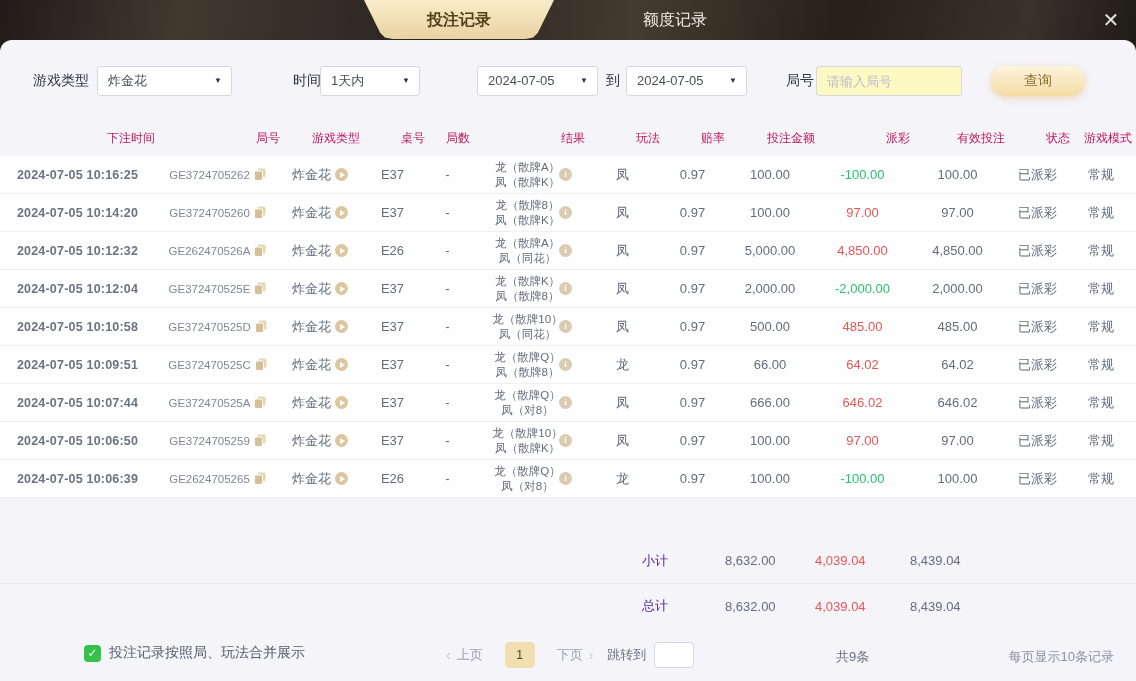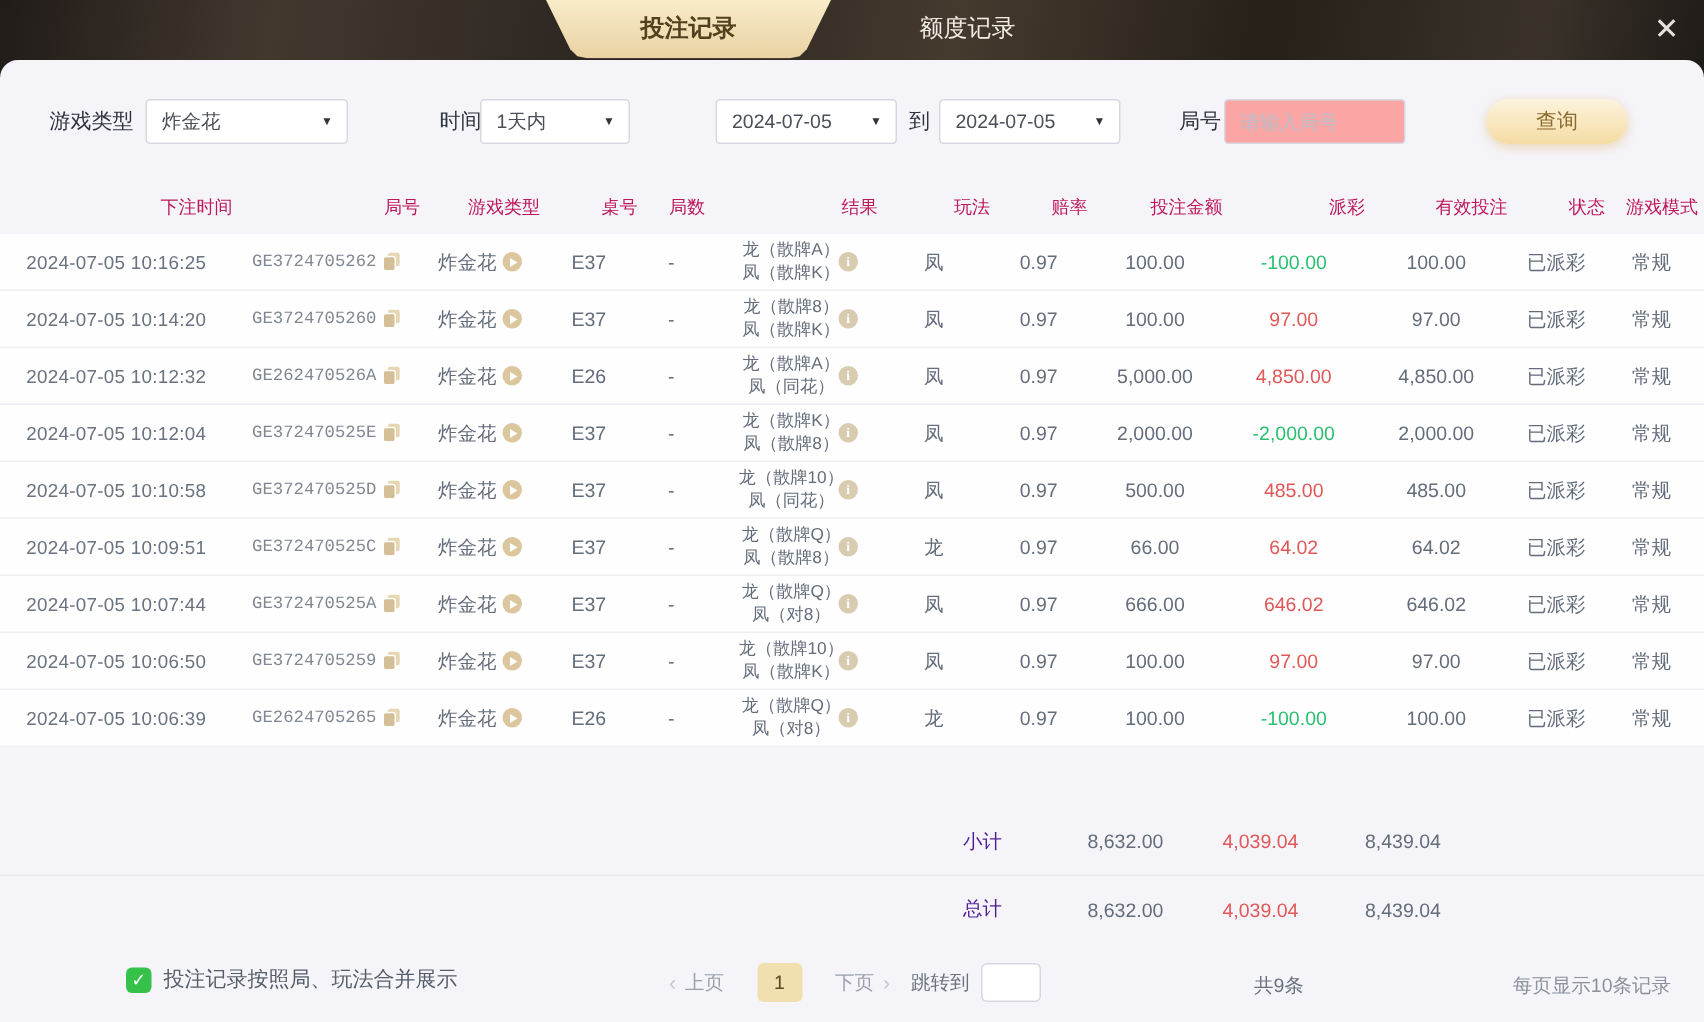--- a/index.html
+++ b/index.html
@@ -12,60 +12,60 @@
     background:linear-gradient(100deg,#211c19 0%,#42382e 16%,#2a2420 38%,#453a2e 56%,#262019 74%,#3a322a 90%,#1f1b17 100%);
   }
   .tab-active { position:absolute; left:364px; top:0; width:190px; height:39px; }
   .tab-active .shape {
     position:absolute; inset:0;
     background:linear-gradient(180deg,#f8ecca,#ead2a2);
     clip-path:polygon(0 0,100% 0,91.5% 84%,89% 96%,85% 100%,15% 100%,11% 96%,8.5% 84%);
   }
   .tab-active .lbl { position:relative; display:block; text-align:center; line-height:39px;
     font-size:16px; font-weight:bold; color:#54401f; }
-  .tab-inactive { position:absolute; left:560px; top:0; width:170px; height:39px; text-align:center;
+  .tab-inactive { position:absolute; left:590px; top:0; width:170px; height:39px; text-align:center;
     line-height:39px; font-size:16px; color:#f1ece4; cursor:pointer; }
   .close-btn { position:absolute; right:10px; top:5px; width:30px; height:30px; text-align:center;
     line-height:30px; font-size:20px; color:#e4e2df; cursor:pointer; }
 
   
   .panel { position:absolute; top:40px; left:0; width:1136px; height:641px;
     background:#f5f4f9; border-radius:12px 12px 0 0; }
 
   
   .filters { position:relative; height:80px; }
   .flabel { position:absolute; top:32px; font-size:14px; font-weight:500; color:#2e3540; }
   .fl-game { left:33px; } .fl-time { left:253px;padding-left:40px; } .fl-to { left:606px; } .fl-round { left:786px; }
   .sel { position:absolute; top:26px; height:30px; background:#fff; border:1px solid #d7d7e1;
     border-radius:3px; font-size:13px; color:#4a5058; line-height:28px; padding:0 22px 0 10px;
     cursor:pointer; }
   .sel .caret { position:absolute; right:9px; top:0; font-size:8px; color:#2f3640; line-height:28px; }
   .sel-game { left:97px;  width:135px; }
   .sel-time { left:320px; width:100px; }
   .sel-d1   { left:477px; width:121px; }
   .sel-d2   { left:626px; width:121px; }
-  .round-input { position:absolute; left:816px; top:26px; width:121px; height:30px;
+  .round-input { position:absolute; left:816px; top:26px; width:146px; height:30px;
     border:1px solid #d7d7e1; border-radius:3px; font-size:13px; padding:0 10px; color:#4a5058;
-    background:#fca5a5; font-family:inherit; }
+    background:#fef9c3; font-family:inherit; }
   .round-input::placeholder { color:#b9bec8; }
   .search-btn { position:absolute; left:991px; top:26px; width:94px; height:30px; border:none;
     border-radius:15px; background:linear-gradient(180deg,#fdf4dd,#f4dba3); color:#8c6b2e;
     font-size:14px; font-weight:500; cursor:pointer; font-family:inherit;
     box-shadow:0 2px 7px rgba(228,190,122,.55); }
 
   
   .tbl { --cols:155px 125px 80px 65px 45px 115px 75px 65px 90px 95px 95px 65px 62px; }
   .thead { display:grid; grid-template-columns:var(--cols); height:36px; align-items:center; }
   .thead .hcell { text-align:right; font-size:12px; color:#be185d; }
   .trow { display:grid; grid-template-columns:var(--cols); height:38px; align-items:center;
     background:#fefefe; border-bottom:1px solid #f0eff5; }
   .cell { text-align:center; font-size:13px; color:#646d7b; }
-  .cell.time { font-size:12.5px; color:#6a7380; letter-spacing:.2px; }
+  .cell.time { font-size:12.5px; color:#6a7380; letter-spacing:.2px;font-weight:bold; }
   .cell.round { display:flex; align-items:center; justify-content:center; gap:4px;
-    font-family:Liberation Mono, monospace; font-size:11.5px; color:#818792; }
+    font-family:Liberation Sans, sans-serif; font-size:11.5px; color:#818792; }
   .cell.game { display:flex; align-items:center; justify-content:center; gap:4px; }
   .cell.result { position:relative; display:flex; flex-direction:column; justify-content:center;
     font-size:11.5px; line-height:15px; height:100%; }
   .cell.payout.pos { color:#e25757; }
   .cell.payout.neg { color:#2abf6e; }
 
   
   .play-icon { position:relative; width:13px; height:13px; border-radius:50%; background:#dbc69d;
     display:inline-block; cursor:pointer; }
   .play-icon::after { content:""; position:absolute; left:5px; top:3.5px; border-left:5px solid #fff;

